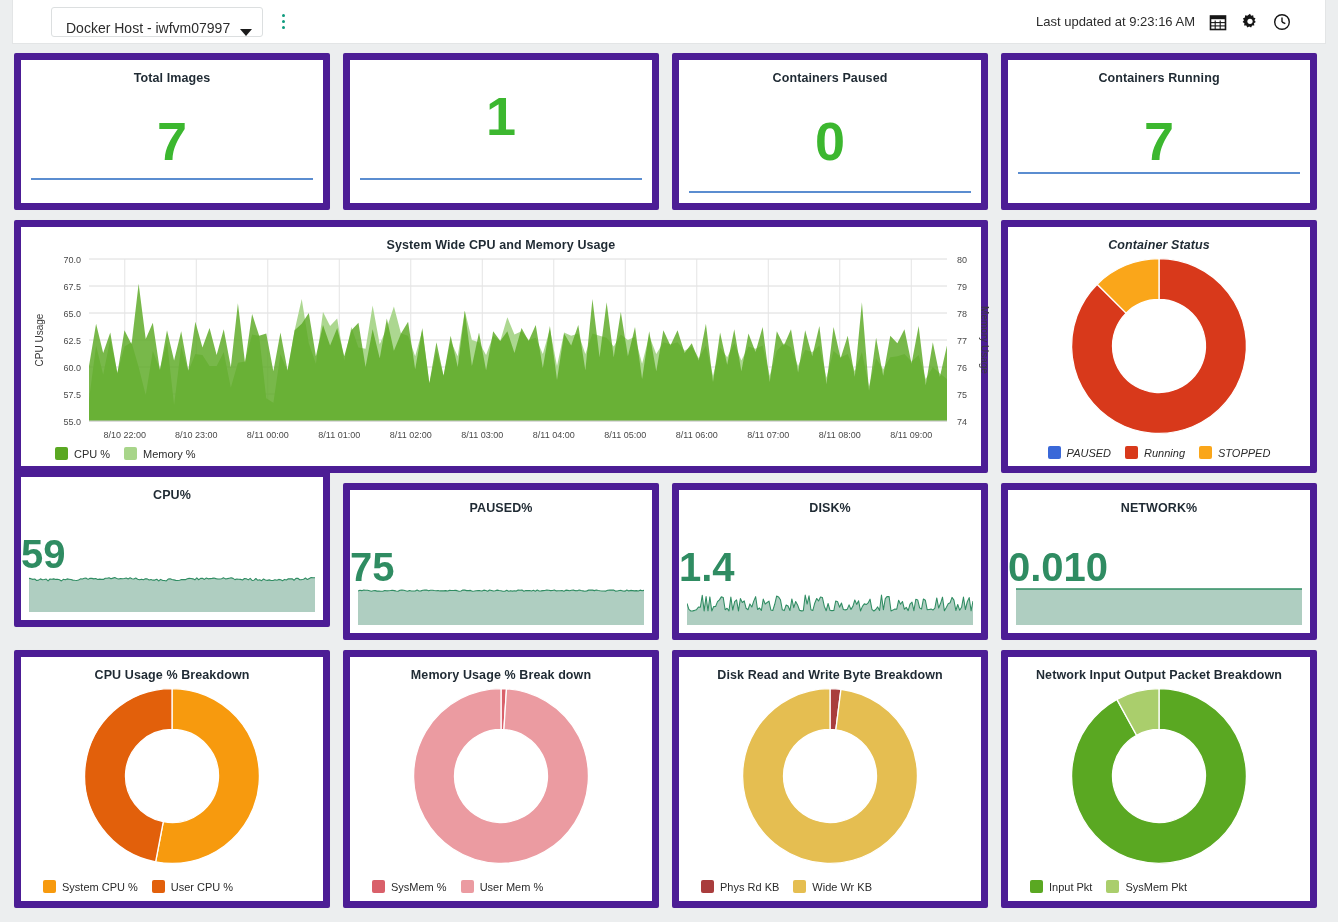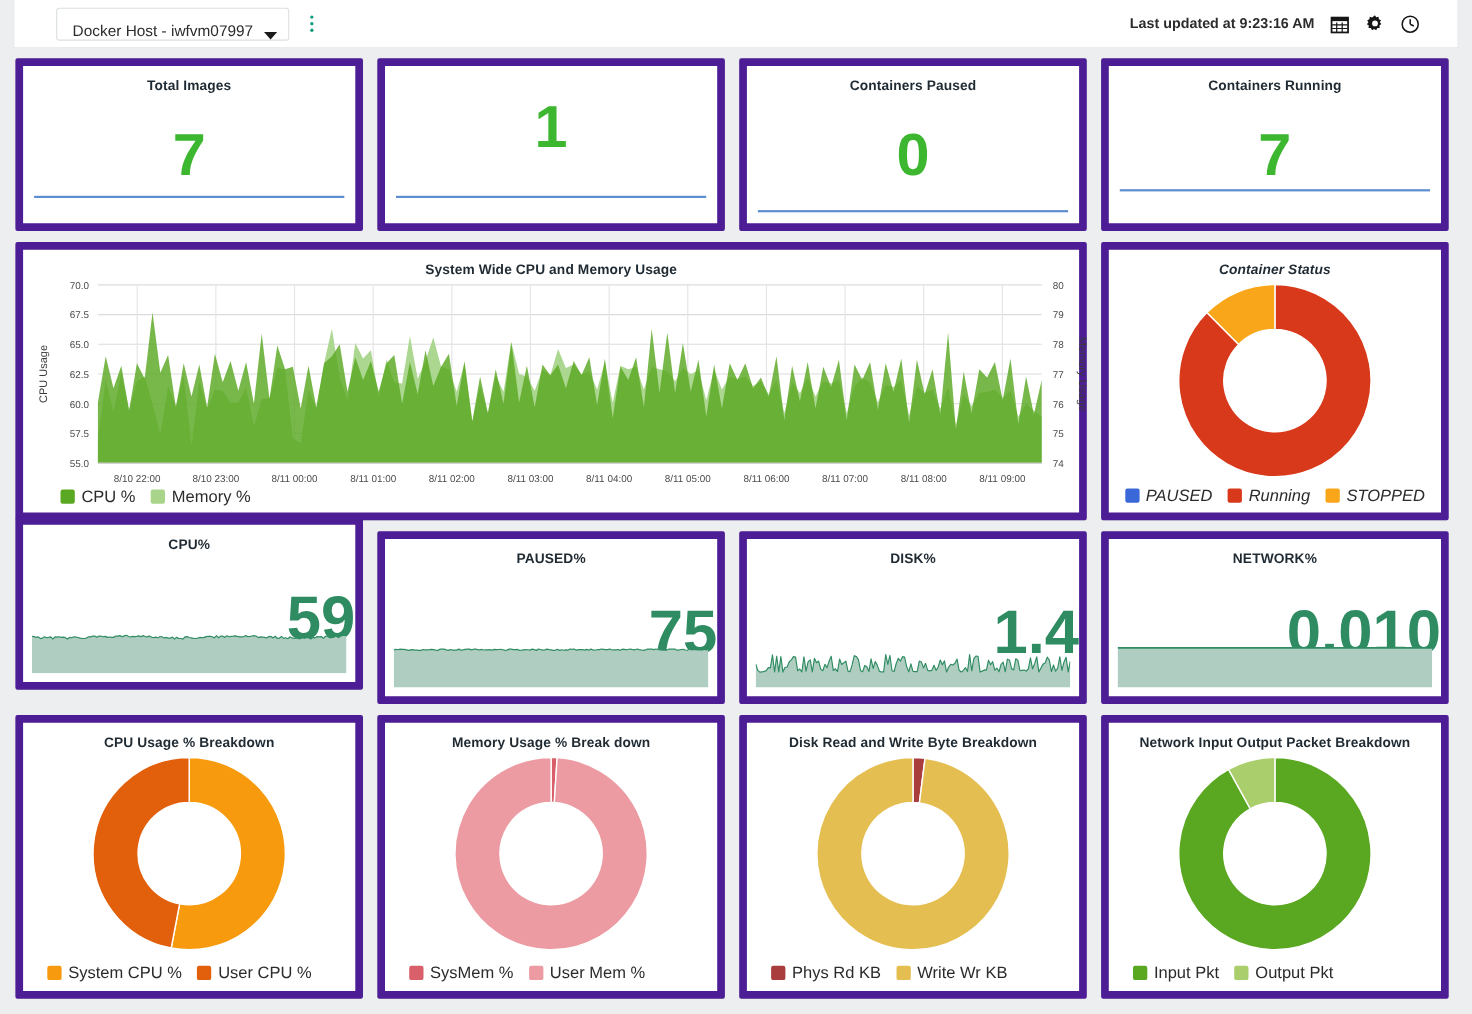--- a/index.html
+++ b/index.html
@@ -26,21 +26,21 @@
   .host-select .label { font-size: 14px; color: #2c2c2c; white-space: nowrap; }
   .caret {
     width: 0; height: 0; border-left: 6px solid transparent;
     border-right: 6px solid transparent; border-top: 7px solid #1b1b1b;
   }
   .kebab {
     margin-left: 12px; width: 16px; height: 22px; cursor: pointer;
     display: flex; flex-direction: column; align-items: center; justify-content: center; gap: 3px;
   }
   .kebab i { display: block; width: 3px; height: 3px; background: #0f9b7e; border-radius: 50%; }
-  .topbar-right { margin-left: auto; display: flex; align-items: flex-start; gap: 14px; padding-right: 22px; font-weight: bold; }
+  .topbar-right { margin-left: auto; display: flex; align-items: center; gap: 14px; padding-right: 22px; }
   .updated { font-size: 13px; color: #2c2c2c; white-space: nowrap; }
   .tb-icon { cursor: pointer; display: flex; align-items: center; justify-content: center; }
 
   
   .card {
     position: absolute; background: #ffffff;
     border: 7px solid #4c1d95; border-radius: 2px;
     box-shadow: 0 0 1px rgba(0,0,0,0.06);
   }
   .card-title {
@@ -54,42 +54,42 @@
     color: #3cb72f; line-height: 1; font-family: "Liberation Sans", sans-serif;
   }
   .kpi-bar {
     position: absolute; left: 10px; right: 10px; height: 2px;
     background: #5b8dd0;
     box-shadow: 0 2px 3px -1px rgba(0,0,0,0.22);
   }
 
   
   .metric-num {
-    text-align: right; font-size: 56px; font-weight: bold;
+    text-align: left; font-size: 40px; font-weight: bold;
     color: #2f8c62; line-height: 1;
   }
   .spark-wrap { position: absolute; left: 8px; right: 8px; bottom: 8px; height: 40px; }
   .spark-wrap svg { display: block; width: 100%; height: 100%; }
 
   
   .combo { position: absolute; inset: 0; }
   .combo svg { display: block; }
 
   
   .donut-wrap { position: absolute; left: 0; right: 0; top: 28px; bottom: 34px;
                 display: flex; align-items: center; justify-content: center; }
   .legend {
     position: absolute; left: 0; right: 0; bottom: 8px;
     display: flex; align-items: center; justify-content: flex-start;
     gap: 14px; padding-left: 22px; flex-wrap: wrap;
   }
   .legend.center { justify-content: center; padding-left: 0; }
   .legend-item { display: flex; align-items: center; gap: 6px; cursor: pointer; }
   .swatch { width: 13px; height: 13px; border-radius: 2px; flex: none; }
-  .legend-label { font-size: 15px; color: #2b2b2b; white-space: nowrap; }
+  .legend-label { font-size: 11px; color: #2b2b2b; white-space: nowrap; }
 
   .axis-text { font-size: 9px; fill: #4a4a4a; font-family: "Liberation Sans", sans-serif; }
   .axis-title { font-size: 10px; fill: #3a3a3a; font-family: "Liberation Sans", sans-serif; }
 </style>
 </head>
 <body>
 
 <div class="page">
 
   <div class="topbar">
@@ -339,38 +339,38 @@
           <path d="M111.781,6.741 A94,94 0 1 1 100.000,6.000 L100.000,50.000 A50,50 0 1 0 106.267,50.394 Z" fill="#e5be51" stroke="#ffffff" stroke-width="1.4"></path>
         </svg>
     </div>
     <div class="legend">
       <div class="legend-item">
         <span class="swatch" style="background:#a93d3d"></span>
         <span class="legend-label">Phys Rd KB</span>
       </div>
       <div class="legend-item">
         <span class="swatch" style="background:#e5be51"></span>
-        <span class="legend-label">Write Wr KB</span>
+        <span class="legend-label">Wide Wr KB</span>
       </div>
     </div>
   </div>
 
   <div class="card" style="left:1001px; top:650px; width:316px; height:258px;">
     <div class="card-title">Network Input Output Packet Breakdown</div>
     <div class="donut-wrap">
       <svg id="donut5" width="186" height="186" viewBox="0 0 200 200">
           <path d="M100.000,6.000 A94,94 0 1 1 54.715,17.627 L75.912,56.185 A50,50 0 1 0 100.000,50.000 Z" fill="#5aa822" stroke="#ffffff" stroke-width="1.4"></path>
           <path d="M54.715,17.627 A94,94 0 0 1 100.000,6.000 L100.000,50.000 A50,50 0 0 0 75.912,56.185 Z" fill="#aace6c" stroke="#ffffff" stroke-width="1.4"></path>
         </svg>
     </div>
     <div class="legend">
       <div class="legend-item">
         <span class="swatch" style="background:#5aa822"></span>
         <span class="legend-label">Input Pkt</span>
       </div>
       <div class="legend-item">
         <span class="swatch" style="background:#aace6c"></span>
-        <span class="legend-label">Output Pkt</span>
+        <span class="legend-label">SysMem Pkt</span>
       </div>
     </div>
   </div>
 
 </div>
 
 </body></html>

